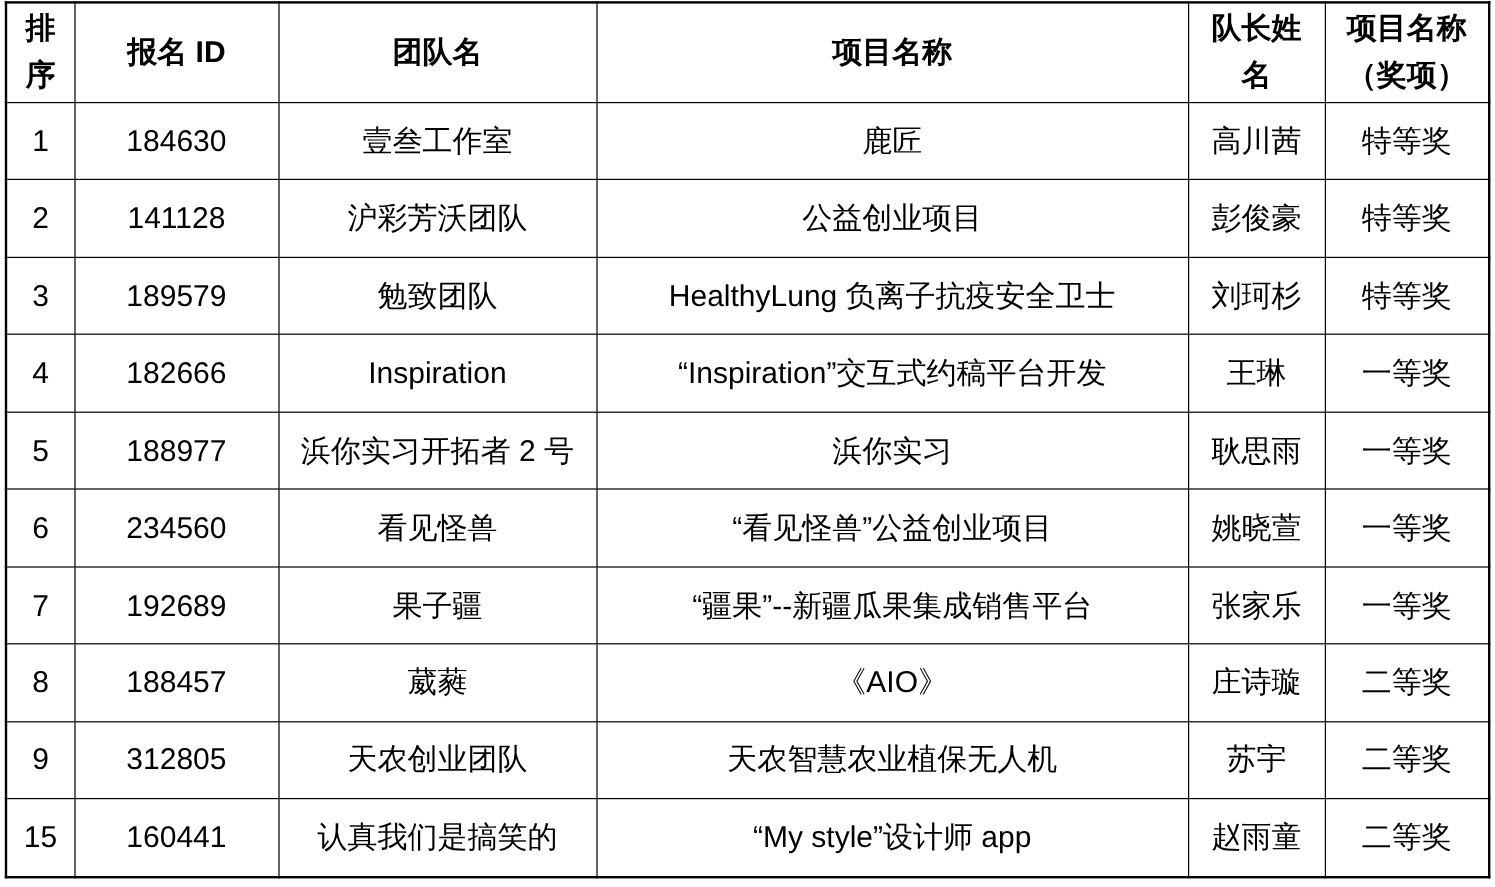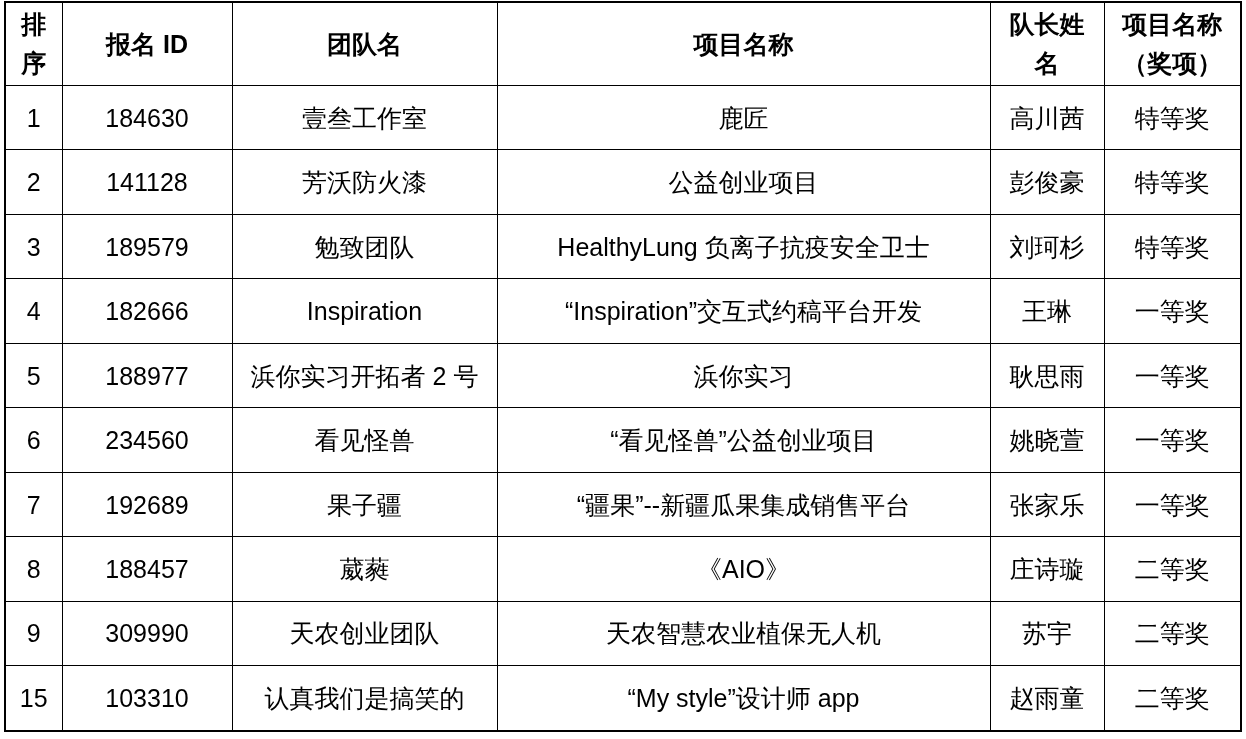--- a/index.html
+++ b/index.html
@@ -85,21 +85,21 @@
           <td>1</td>
           <td>184630</td>
           <td>壹叁工作室</td>
           <td>鹿匠</td>
           <td>高川茜</td>
           <td>特等奖</td>
         </tr>
         <tr>
           <td>2</td>
           <td>141128</td>
-          <td>芳沃防火漆</td>
+          <td>沪彩芳沃团队</td>
           <td>公益创业项目</td>
           <td>彭俊豪</td>
           <td>特等奖</td>
         </tr>
         <tr>
           <td>3</td>
           <td>189579</td>
           <td>勉致团队</td>
           <td>HealthyLung 负离子抗疫安全卫士</td>
           <td>刘珂杉</td>
@@ -140,29 +140,29 @@
         <tr>
           <td>8</td>
           <td>188457</td>
           <td>葳蕤</td>
           <td>《AIO》</td>
           <td>庄诗璇</td>
           <td>二等奖</td>
         </tr>
         <tr>
           <td>9</td>
-          <td>309990</td>
+          <td>312805</td>
           <td>天农创业团队</td>
           <td>天农智慧农业植保无人机</td>
           <td>苏宇</td>
           <td>二等奖</td>
         </tr>
         <tr>
           <td>15</td>
-          <td>103310</td>
+          <td>160441</td>
           <td>认真我们是搞笑的</td>
           <td>“My style”设计师 app</td>
           <td>赵雨童</td>
           <td>二等奖</td>
         </tr>
       </tbody>
   </table>
 </div>
 
 </body></html>

